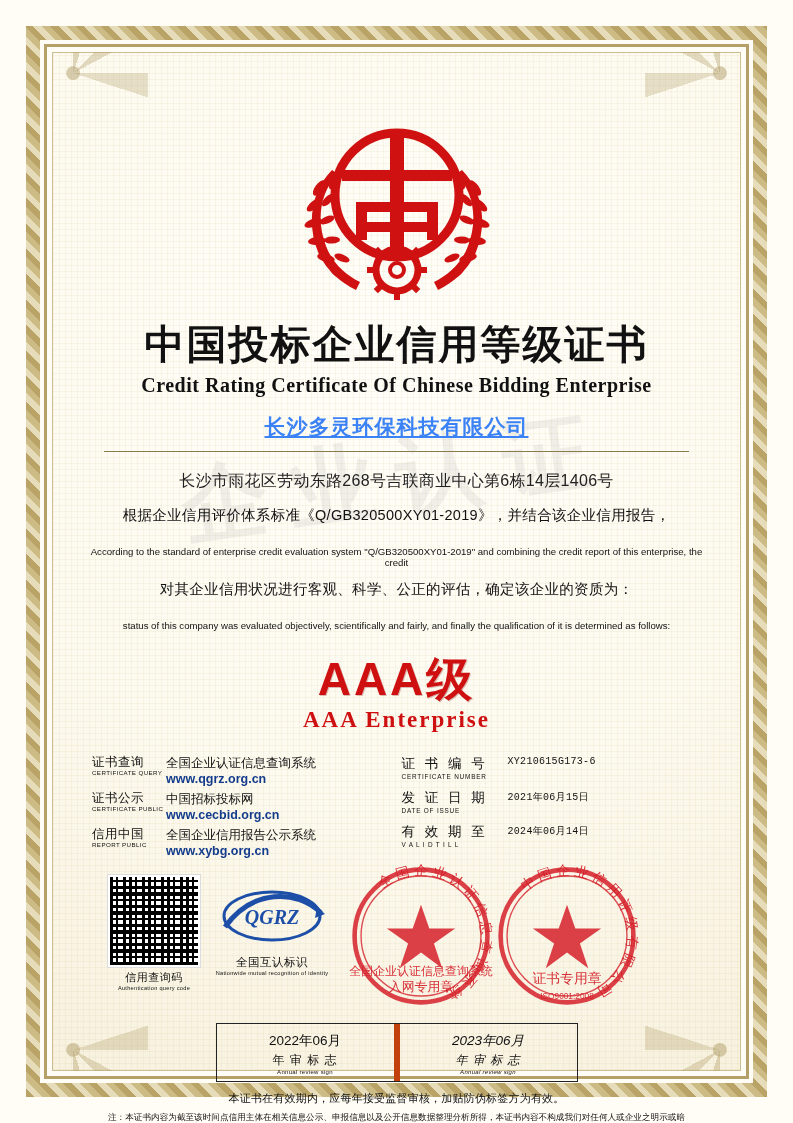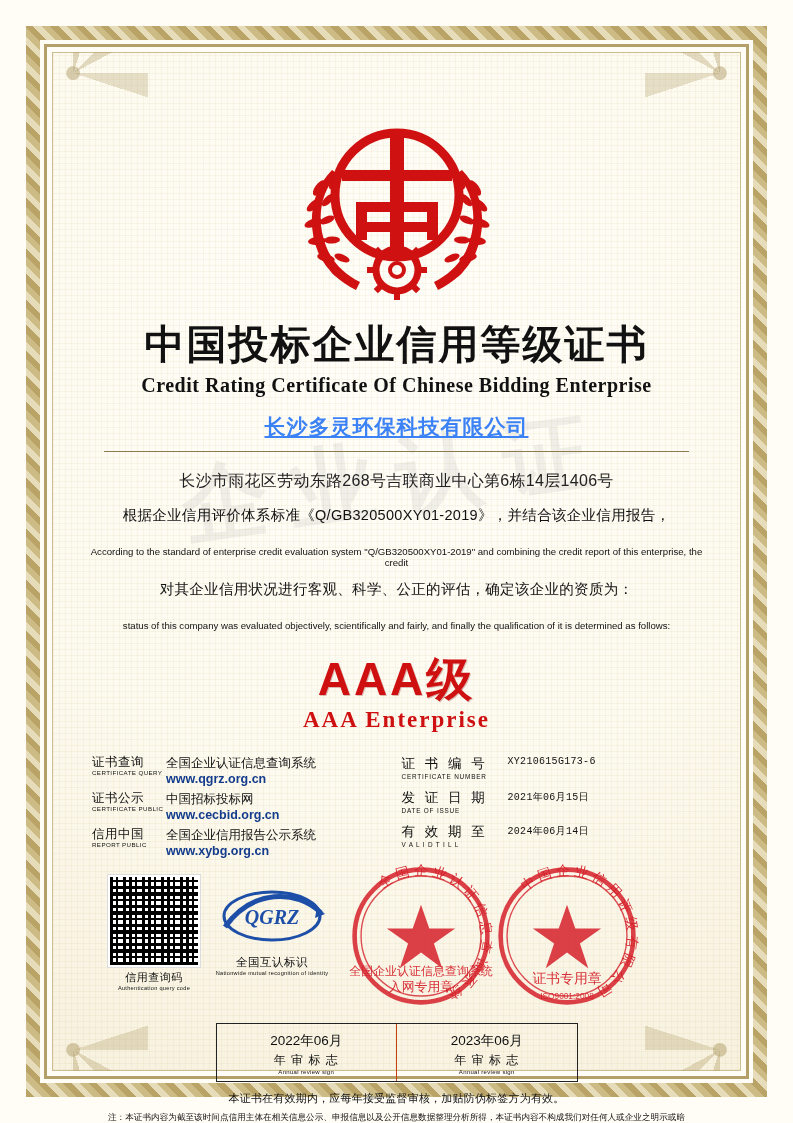--- a/index.html
+++ b/index.html
@@ -174,21 +174,21 @@
   .seal.s2{left:398px;top:-22px;}
 
   
   .annual{
     margin:8px auto 0 auto;
     width:360px;display:flex;border:1px solid #222;
   }
   .annual .cell{
     flex:1;padding:8px 4px 6px 4px;text-align:center;
   }
-  .annual .cell + .cell{border-left:1px solid #c2410c;}
+  .annual .cell + .cell{border-left:6px solid #c2410c;font-style:italic;}
   .annual .date{font-size:13.5px;color:#111;}
   .annual .cn{font-size:12px;color:#111;margin-top:2px;letter-spacing:1px;}
   .annual .en{font-size:6px;color:#111;letter-spacing:.3px;}
 
   .notice{
     font-size:11px;color:#111;margin-top:9px;letter-spacing:.2px;
   }
   .fineprint{
     font-size:8.6px;color:#111;line-height:1.7;margin-top:4px;
     text-align:justify;padding:0 22px;

